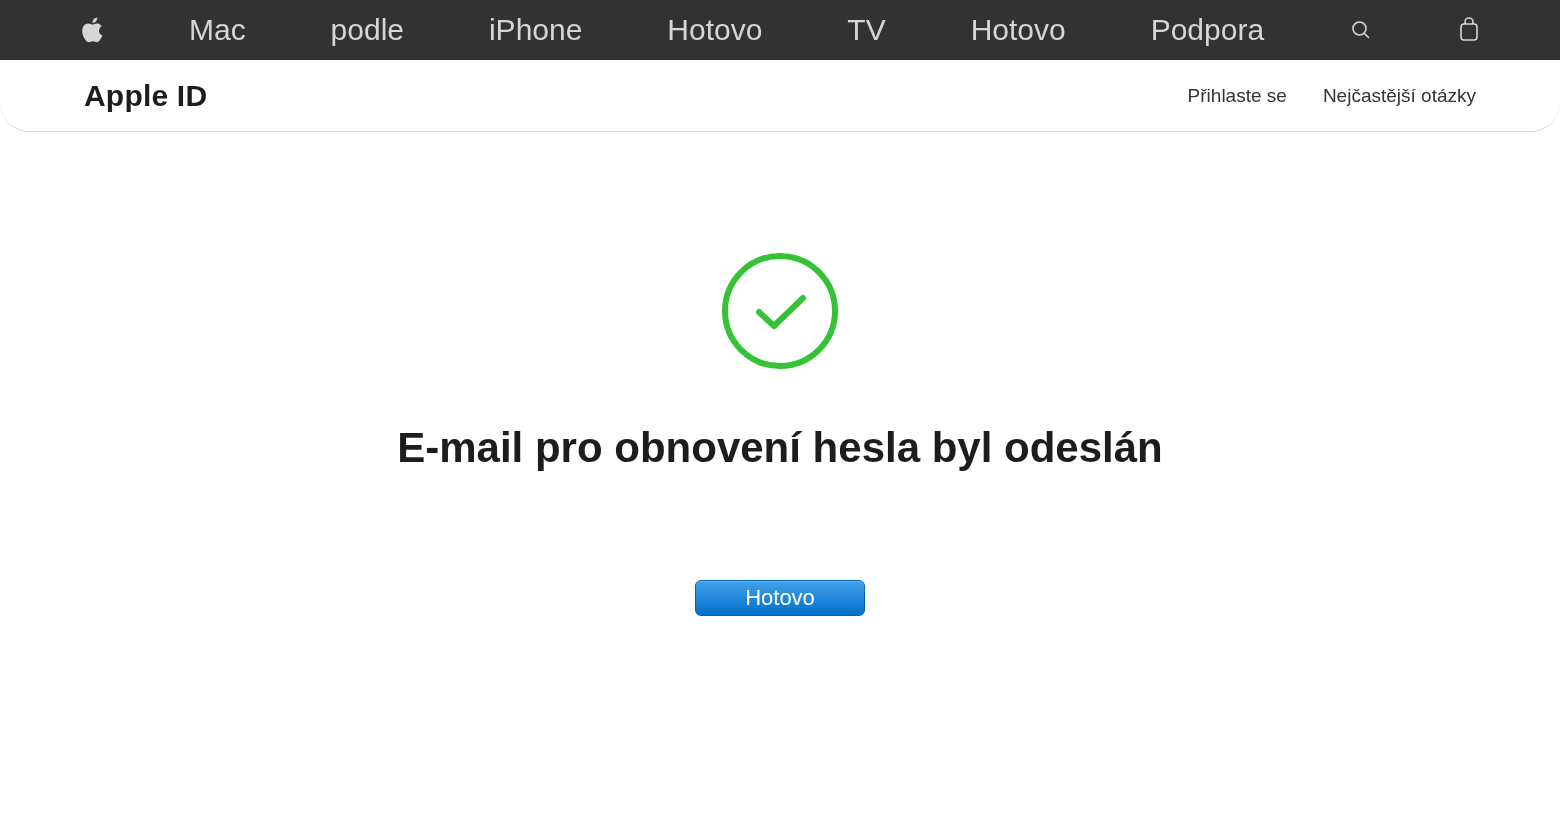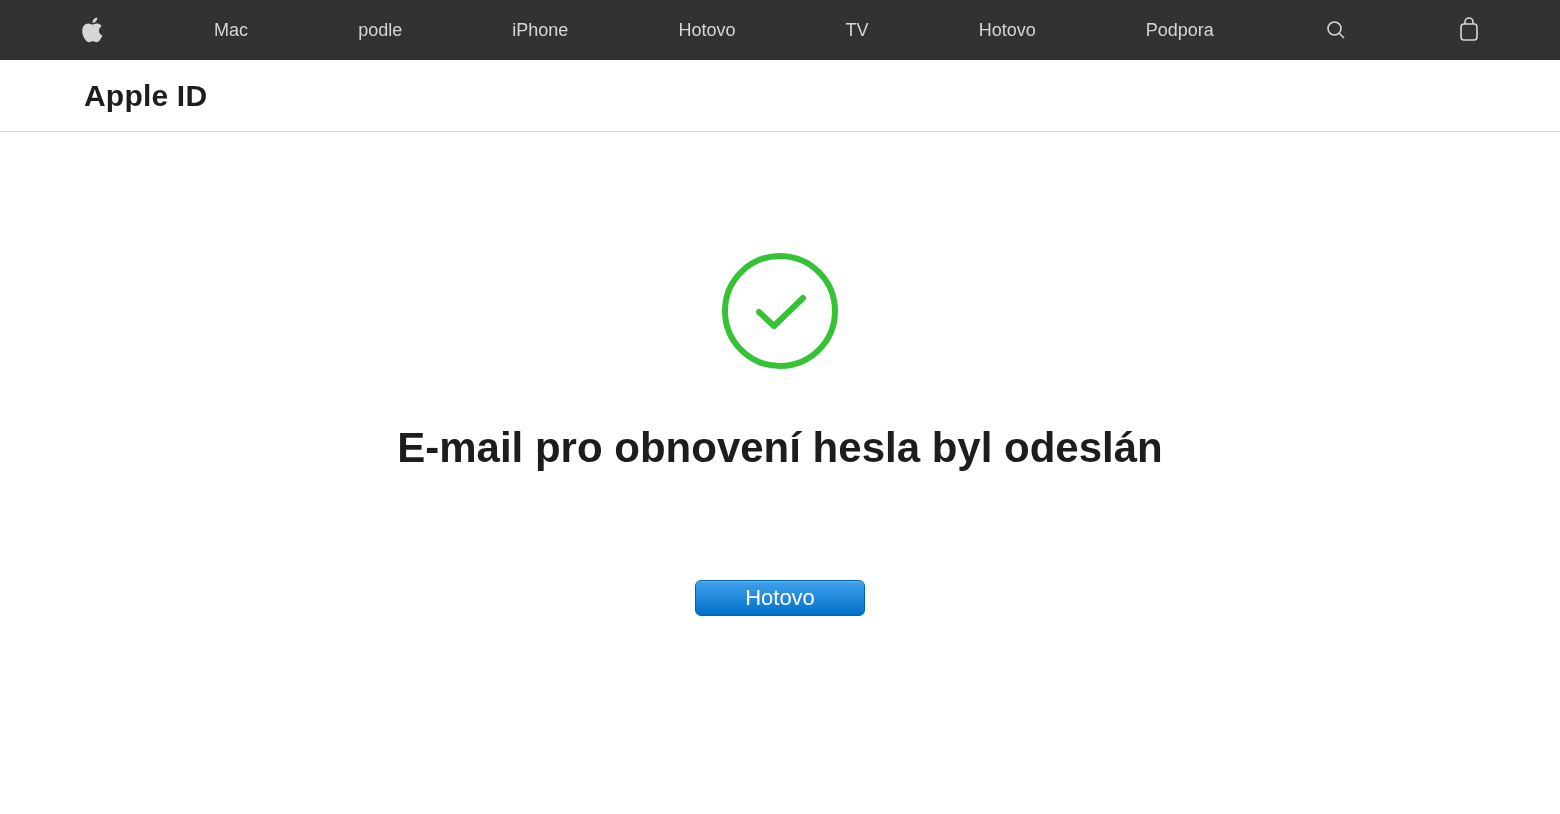--- a/index.html
+++ b/index.html
@@ -24,36 +24,37 @@
     }
     .globalnav-list {
       display: flex;
       align-items: center;
       list-style: none;
       width: 100%;
       justify-content: space-between;
     }
     .globalnav-item {
       color: #d6d6d6;
-      font-size: 18px;
+      font-size: 30px;
       font-weight: 400;
       cursor: pointer;
       display: flex;
       align-items: center;
     }
     .globalnav-item svg { display: block; }
 
     
     .localnav {
       height: 72px;
       display: flex;
       align-items: center;
       justify-content: space-between;
       padding: 8px 84px;
       border-bottom: 1px solid #d6d6d6;
+      border-radius: 29px;
     }
     .localnav-title {
       font-size: 30px;
       font-weight: 600;
       letter-spacing: 0.2px;
     }
     .localnav-links {
       display: flex;
       gap: 36px;
     }
@@ -133,20 +134,24 @@
       <svg width="22" height="26" viewBox="0 0 22 26" fill="none" stroke="#d6d6d6" stroke-width="1.6">
         <rect x="3" y="7" width="16" height="16" rx="3"></rect>
         <path d="M7 7V5a4 4 0 0 1 8 0v2"></path>
       </svg>
     </li>
   </ul>
 </nav>
 
 <div class="localnav">
   <div class="localnav-title">Apple ID</div>
+  <div class="localnav-links">
+    <span class="localnav-link">Přihlaste se</span>
+    <span class="localnav-link">Nejčastější otázky</span>
+  </div>
 </div>
 
 <main class="main">
   <div class="check-circle">
     <svg width="118" height="118" viewBox="0 0 118 118">
       <circle cx="59" cy="59" r="55" fill="none" stroke="#35c235" stroke-width="6"></circle>
       <path d="M38 60 L53 74 L82 46" fill="none" stroke="#35c235" stroke-width="6" stroke-linecap="round" stroke-linejoin="round"></path>
     </svg>
   </div>
 

